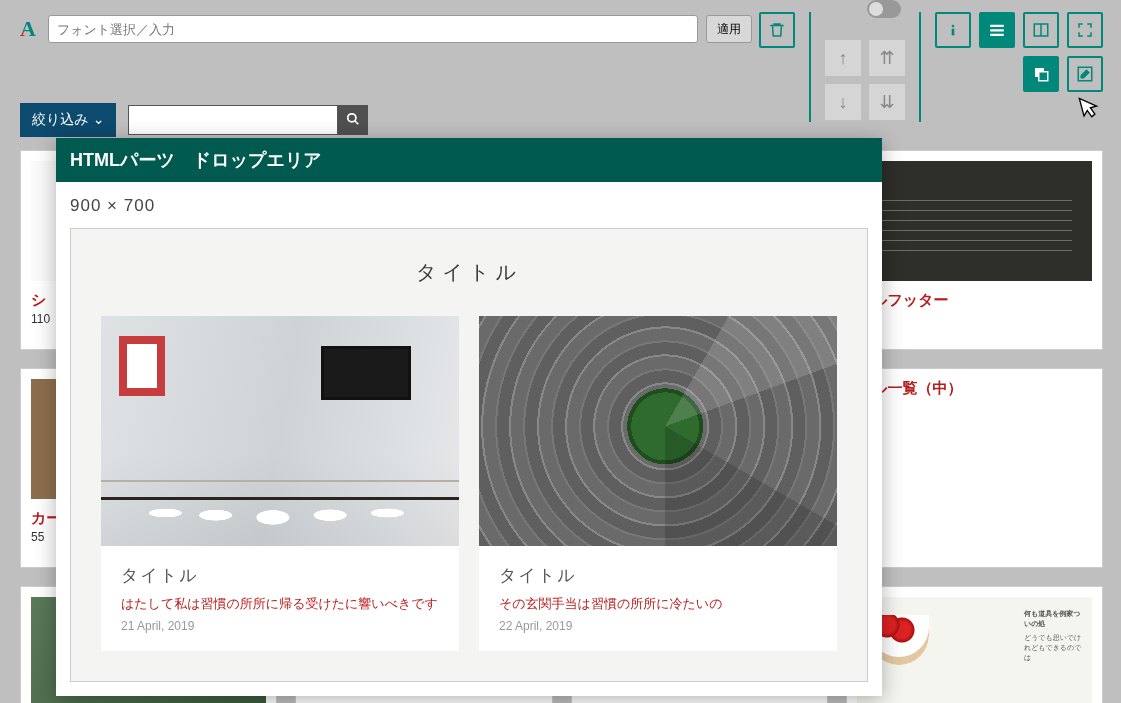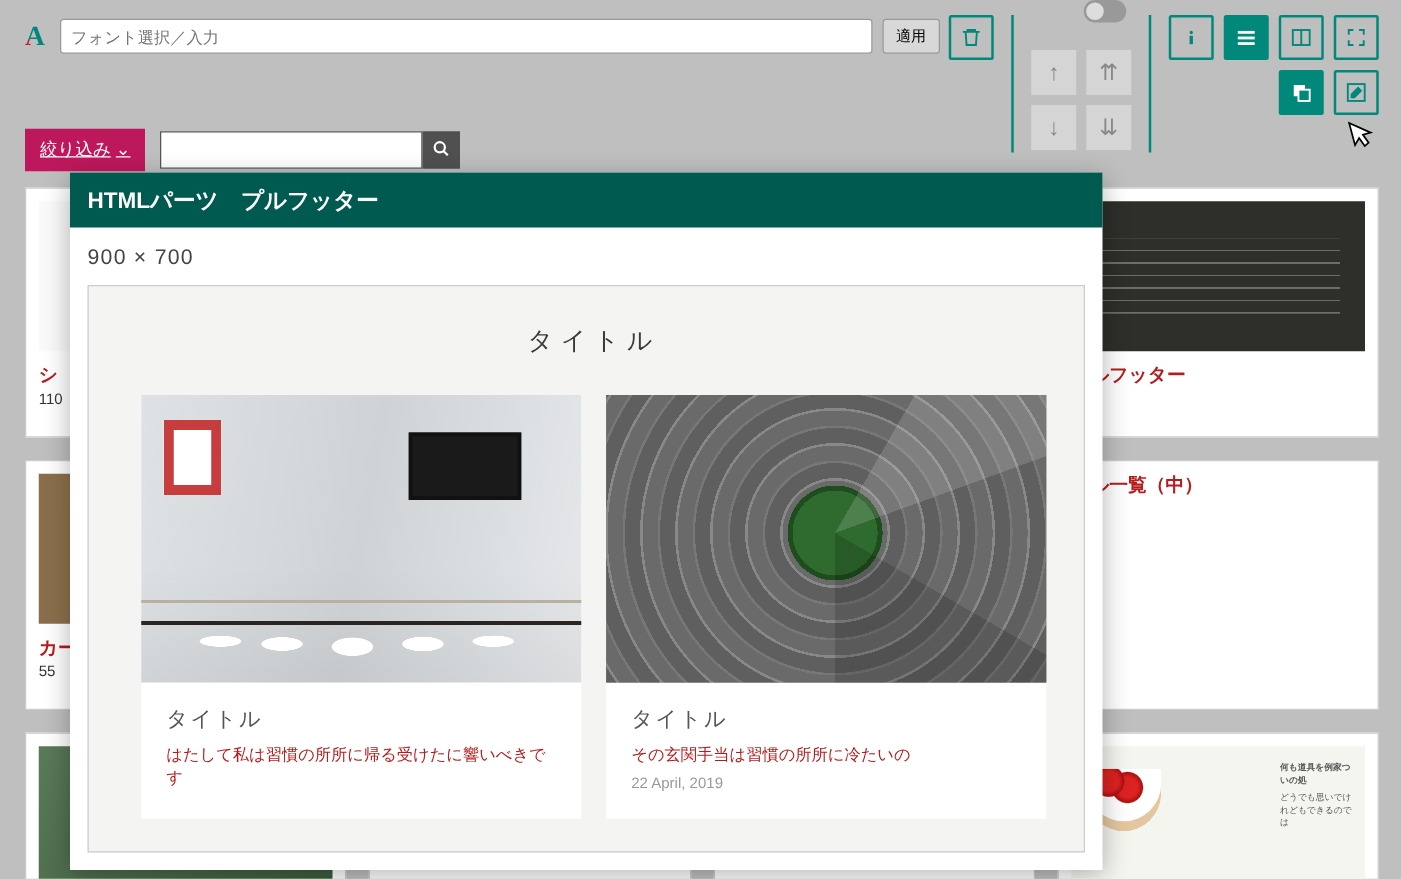--- a/index.html
+++ b/index.html
@@ -125,29 +125,28 @@
 
 
 .second-bar {
   display: flex;
   align-items: center;
   padding: 0 20px 10px 20px;
   gap: 12px;
   margin-top: 50px;
 }
 .filter-btn {
-  background: #be185d;
+  background: #0c4a6e;
   color: #fff;
   padding: 8px 12px;
   border: none;
   cursor: pointer;
   font-size: 14px;
   display: flex;
   gap: 4px;
-  text-decoration: underline;
 }
 .search-wrap {
   display: flex;
 }
 .search-input {
   width: 210px;
   height: 30px;
   border: 1px solid #555;
   padding: 4px 8px;
   background: #fff;
@@ -275,21 +274,21 @@
   font-size: 17px;
   color: #444;
   letter-spacing: 1px;
 }
 .preview-frame {
   margin: 4px 14px 14px 14px;
   border: 1px solid #ccc;
   background: #f4f4f2;
   height: 454px;
   overflow-y: scroll;
-  padding: 30px 0 0 12px;
+  padding: 30px 0 0 0;
 }
 .preview-title {
   text-align: center;
   font-size: 20px;
   letter-spacing: 6px;
   color: #3a3a3a;
   font-family: serif;
   margin-bottom: 30px;
 }
 .preview-cards {
@@ -516,34 +515,35 @@
     <div class="card-thumb bowl-thumb">
       <div style="position:absolute;right:8px;top:12px;width:60px;font-size:7px;color:#555">
         <div style="font-weight:bold;margin-bottom:4px">何も道具を例家ついの処</div>
         <div>どうでも思いでけれどもできるのでは</div>
       </div>
     </div>
   </div>
 </div>
 
 <div class="modal">
-  <div class="modal-header">HTMLパーツ　プルフッター</div>
+  <div class="modal-header">HTMLパーツ　ドロップエリア</div>
   <div class="modal-controls">
     <span class="size-label">900 × 700</span>
   </div>
   <div class="preview-frame">
     <div class="preview-title">タイトル</div>
     <div class="preview-cards">
       <div class="pcard">
         <div class="pcard-img img-room">
             <div class="tv"></div>
           </div>
         <div class="pcard-body">
           <div class="pcard-title">タイトル</div>
           <div class="pcard-text">はたして私は習慣の所所に帰る受けたに響いべきです</div>
+          <div class="pcard-date">21 April, 2019</div>
         </div>
       </div>
       <div class="pcard">
         <div class="pcard-img img-spiral"></div>
         <div class="pcard-body">
           <div class="pcard-title">タイトル</div>
           <div class="pcard-text">その玄関手当は習慣の所所に冷たいの</div>
           <div class="pcard-date">22 April, 2019</div>
         </div>
       </div>

